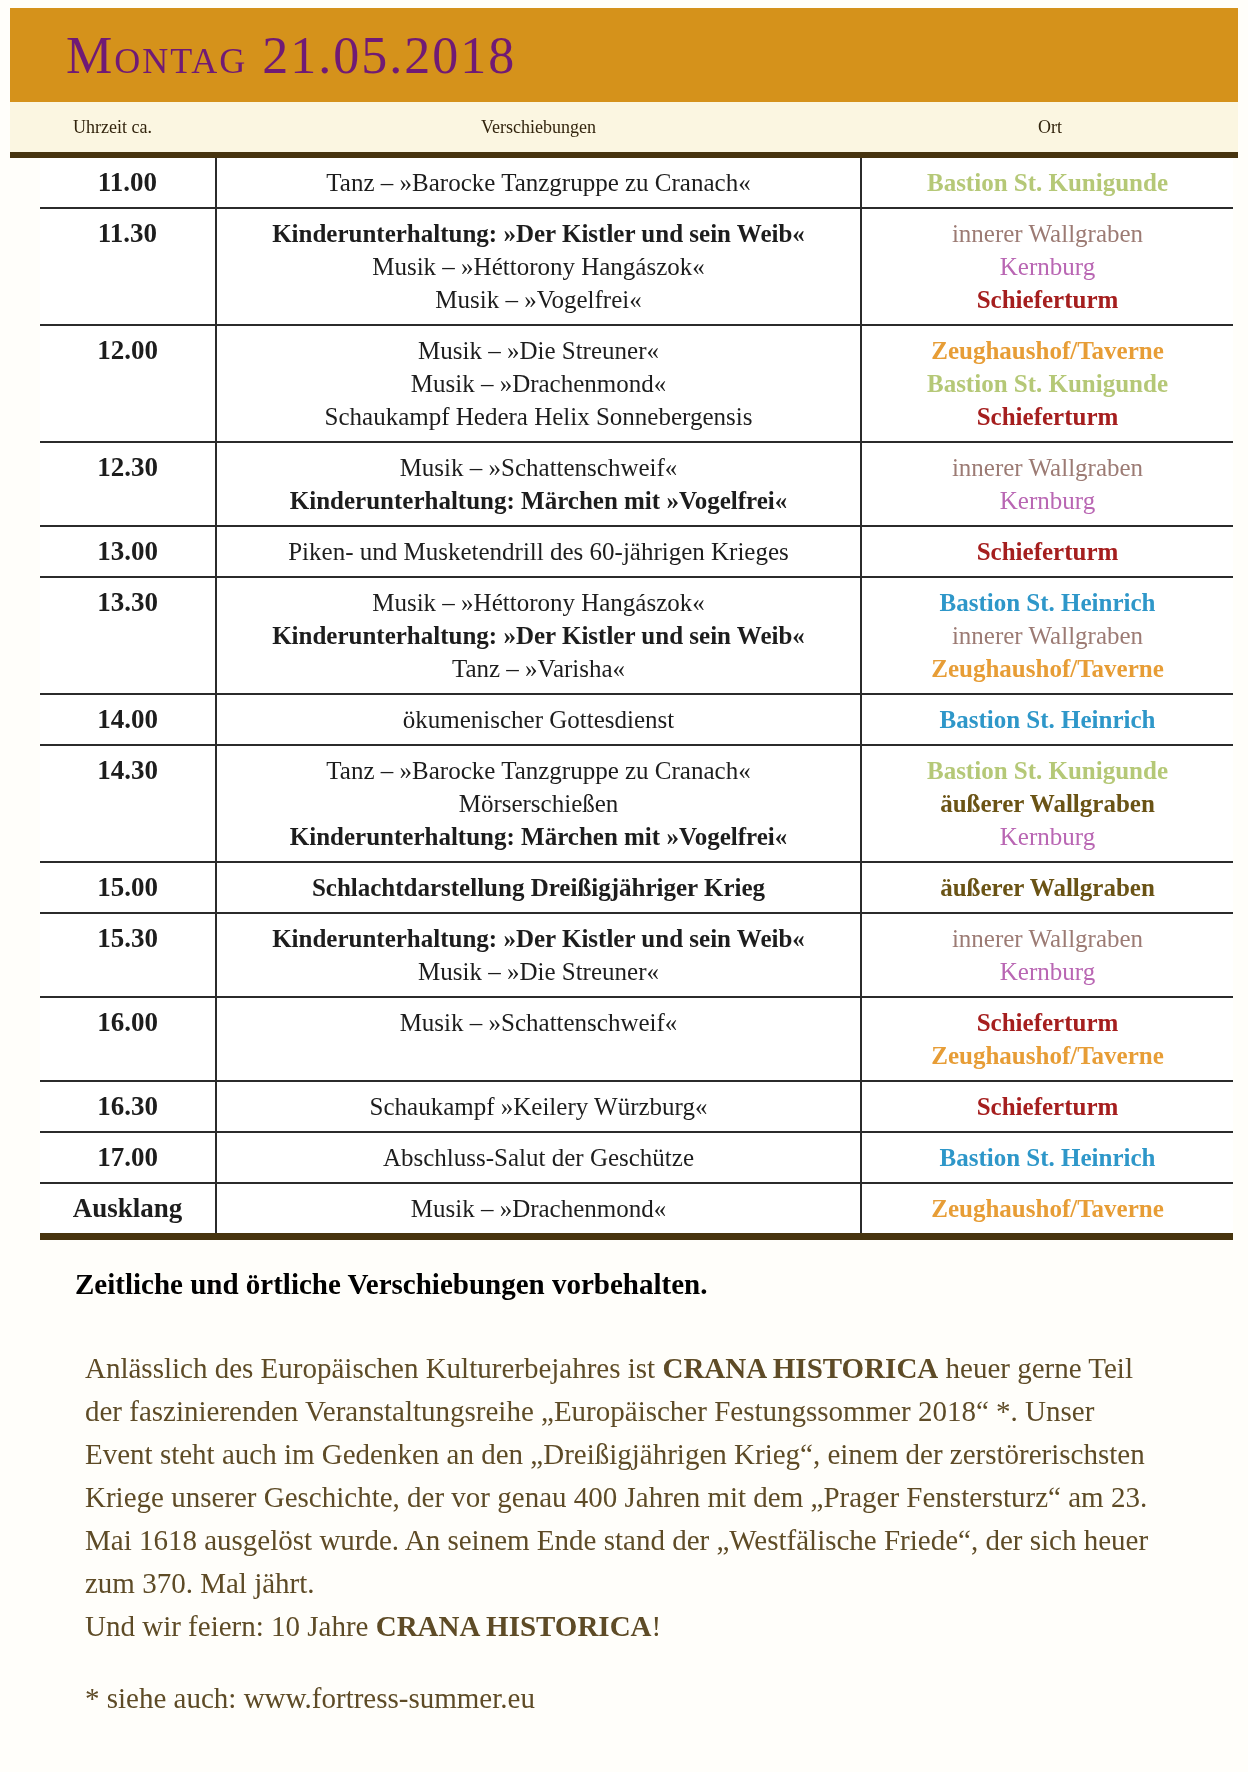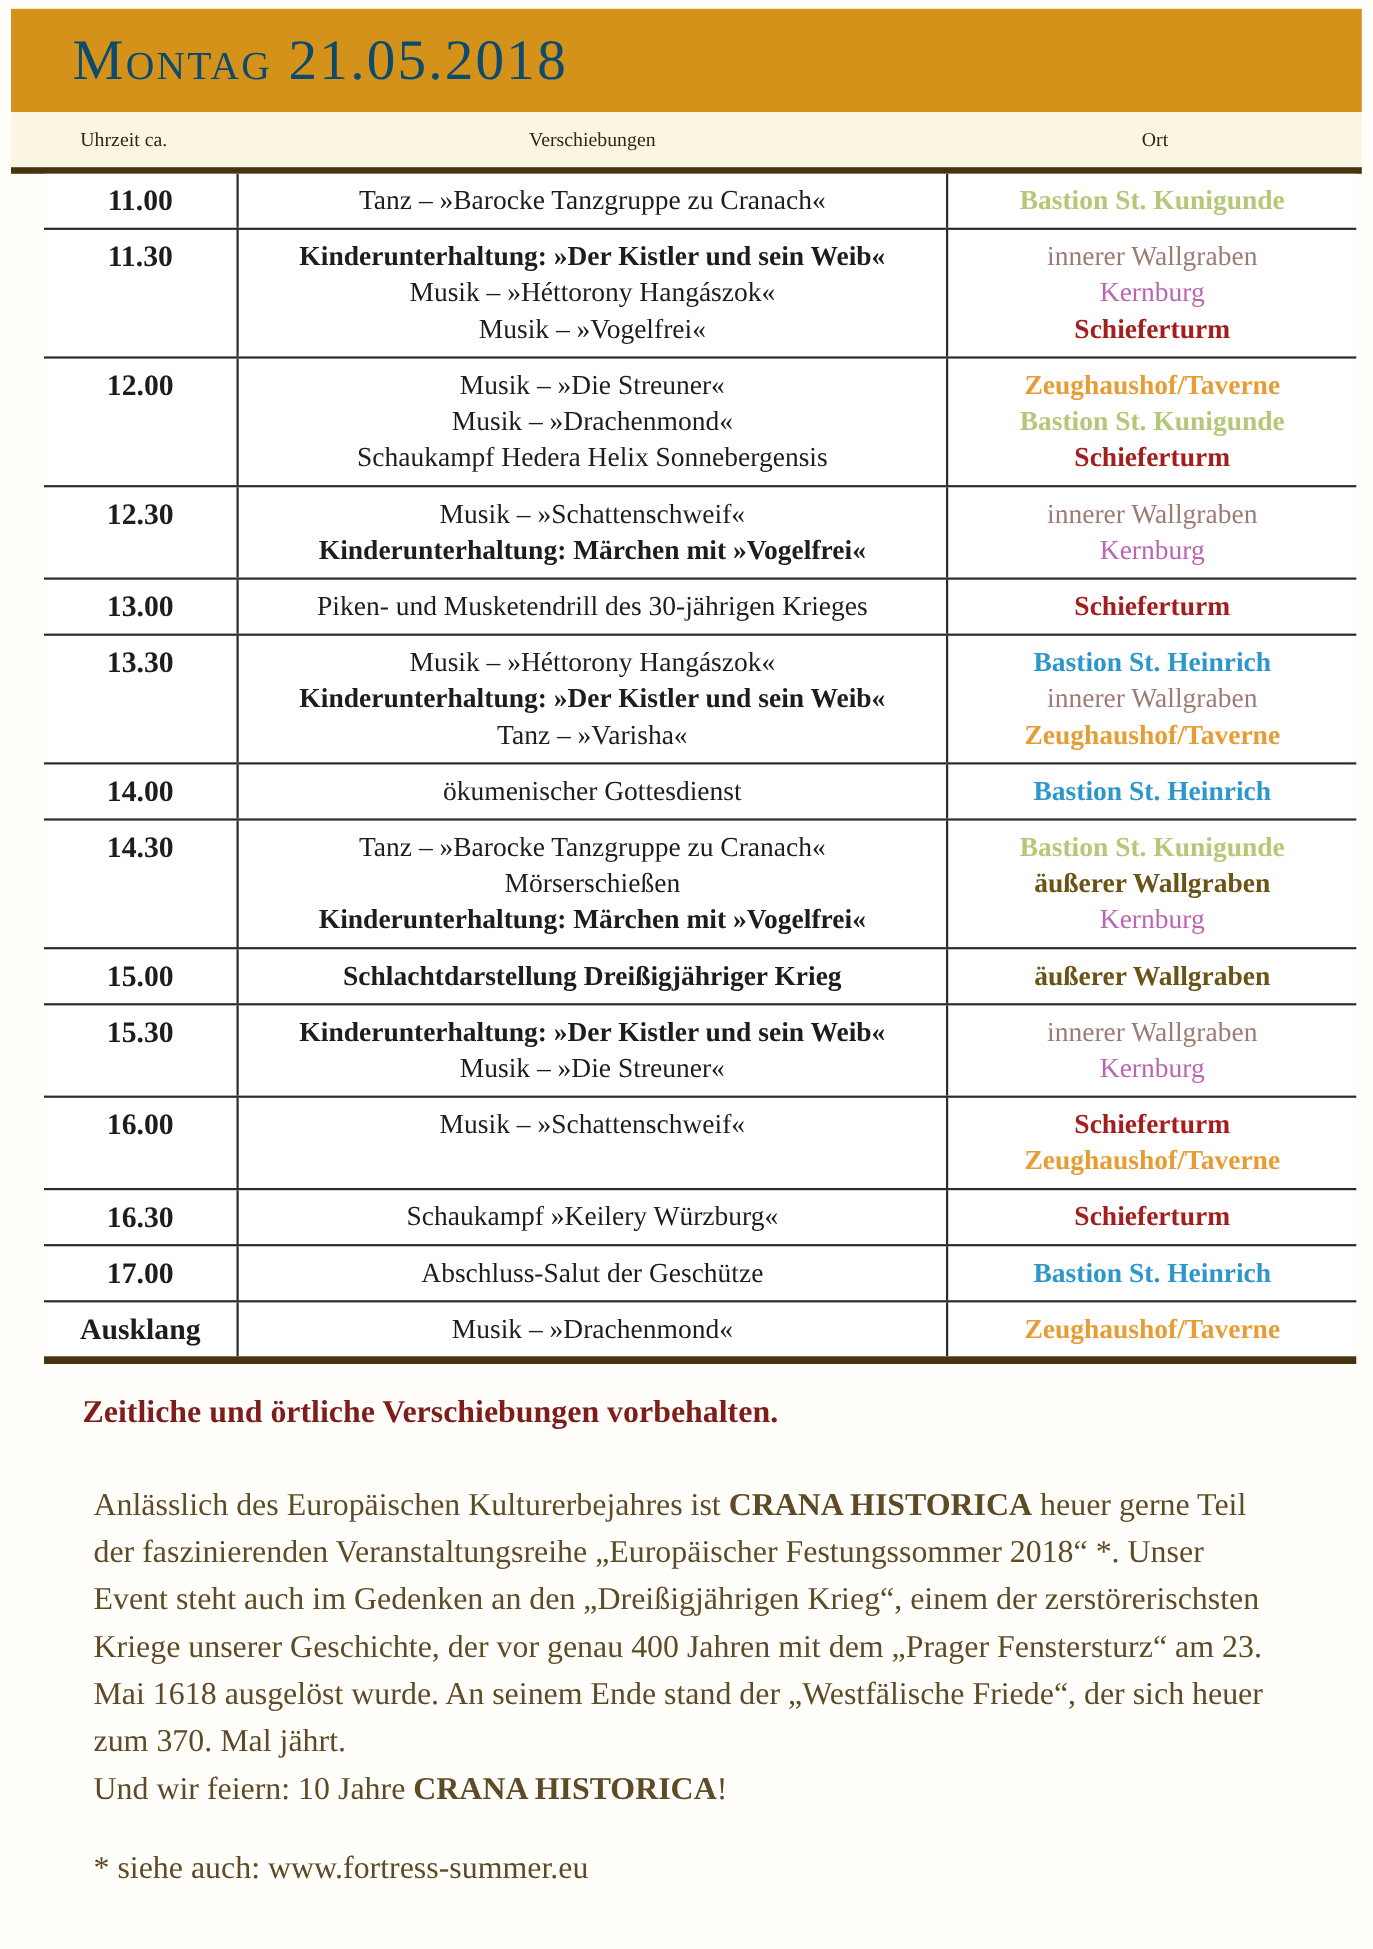--- a/index.html
+++ b/index.html
@@ -9,21 +9,21 @@
     font-family:"Liberation Serif","DejaVu Serif",serif;position:relative;
   }
   
   .banner{
     margin:8px 10px 0 10px;height:94px;background:#d5921b;
     display:flex;align-items:center;
   }
   .banner-title{
     margin:0;padding-left:56px;
     font-variant:small-caps;font-weight:normal;
-    font-size:52px;letter-spacing:2px;color:#0c4a6e;text-align:right;
+    font-size:52px;letter-spacing:2px;color:#701a75;text-align:right;
   }
   
   .head-band{
     margin:0 10px;background:#fbf6e1;height:50px;
     display:flex;align-items:center;
     border-bottom:6px solid #47340f;
     color:#33250e;font-size:18px;
   }
   .hcol{text-align:center;}
   .hcol-time{width:205px;}
@@ -51,21 +51,21 @@
     flex:1;text-align:center;font-size:25px;
   }
   .event-line{line-height:33px;}
   .event-line.italic{font-weight:600;}
   .event-line.bold{font-weight:bold;}
   .loc-line{line-height:33px;font-weight:bold;}
   .loc-line.regular{font-weight:normal;}
   
   .notice{
     margin:28px 60px 0 75px;
-    font-size:29px;font-weight:bold;color:#7f1d1d;
+    font-size:29px;font-weight:bold;color:#000000;
   }
   .paragraph{
     margin:46px 0 0 85px;width:1075px;
     font-size:29px;line-height:43px;color:#5e4b26;
     white-space:pre-line;
   }
   .paragraph .pbold{font-weight:bold;}
   .footnote{
     margin:34px 0 0 85px;
     font-size:29px;color:#5e4b26;
@@ -129,21 +129,21 @@
           <div class="event-line italic">Kinderunterhaltung: Märchen mit »Vogelfrei«</div>
         </div>
         <div class="cell cell-loc">
           <div class="loc-line regular" style="color: rgb(156, 123, 116);">innerer Wallgraben</div>
           <div class="loc-line regular" style="color: rgb(185, 102, 179);">Kernburg</div>
         </div>
       </div>
       <div class="row">
         <div class="cell cell-time">13.00</div>
         <div class="cell cell-events">
-          <div class="event-line">Piken- und Musketendrill des 30-jährigen Krieges</div>
+          <div class="event-line">Piken- und Musketendrill des 60-jährigen Krieges</div>
         </div>
         <div class="cell cell-loc">
           <div class="loc-line" style="color: rgb(165, 30, 30);">Schieferturm</div>
         </div>
       </div>
       <div class="row">
         <div class="cell cell-time">13.30</div>
         <div class="cell cell-events">
           <div class="event-line">Musik – »Héttorony Hangászok«</div>
           <div class="event-line italic">Kinderunterhaltung: »Der Kistler und sein Weib«</div>

